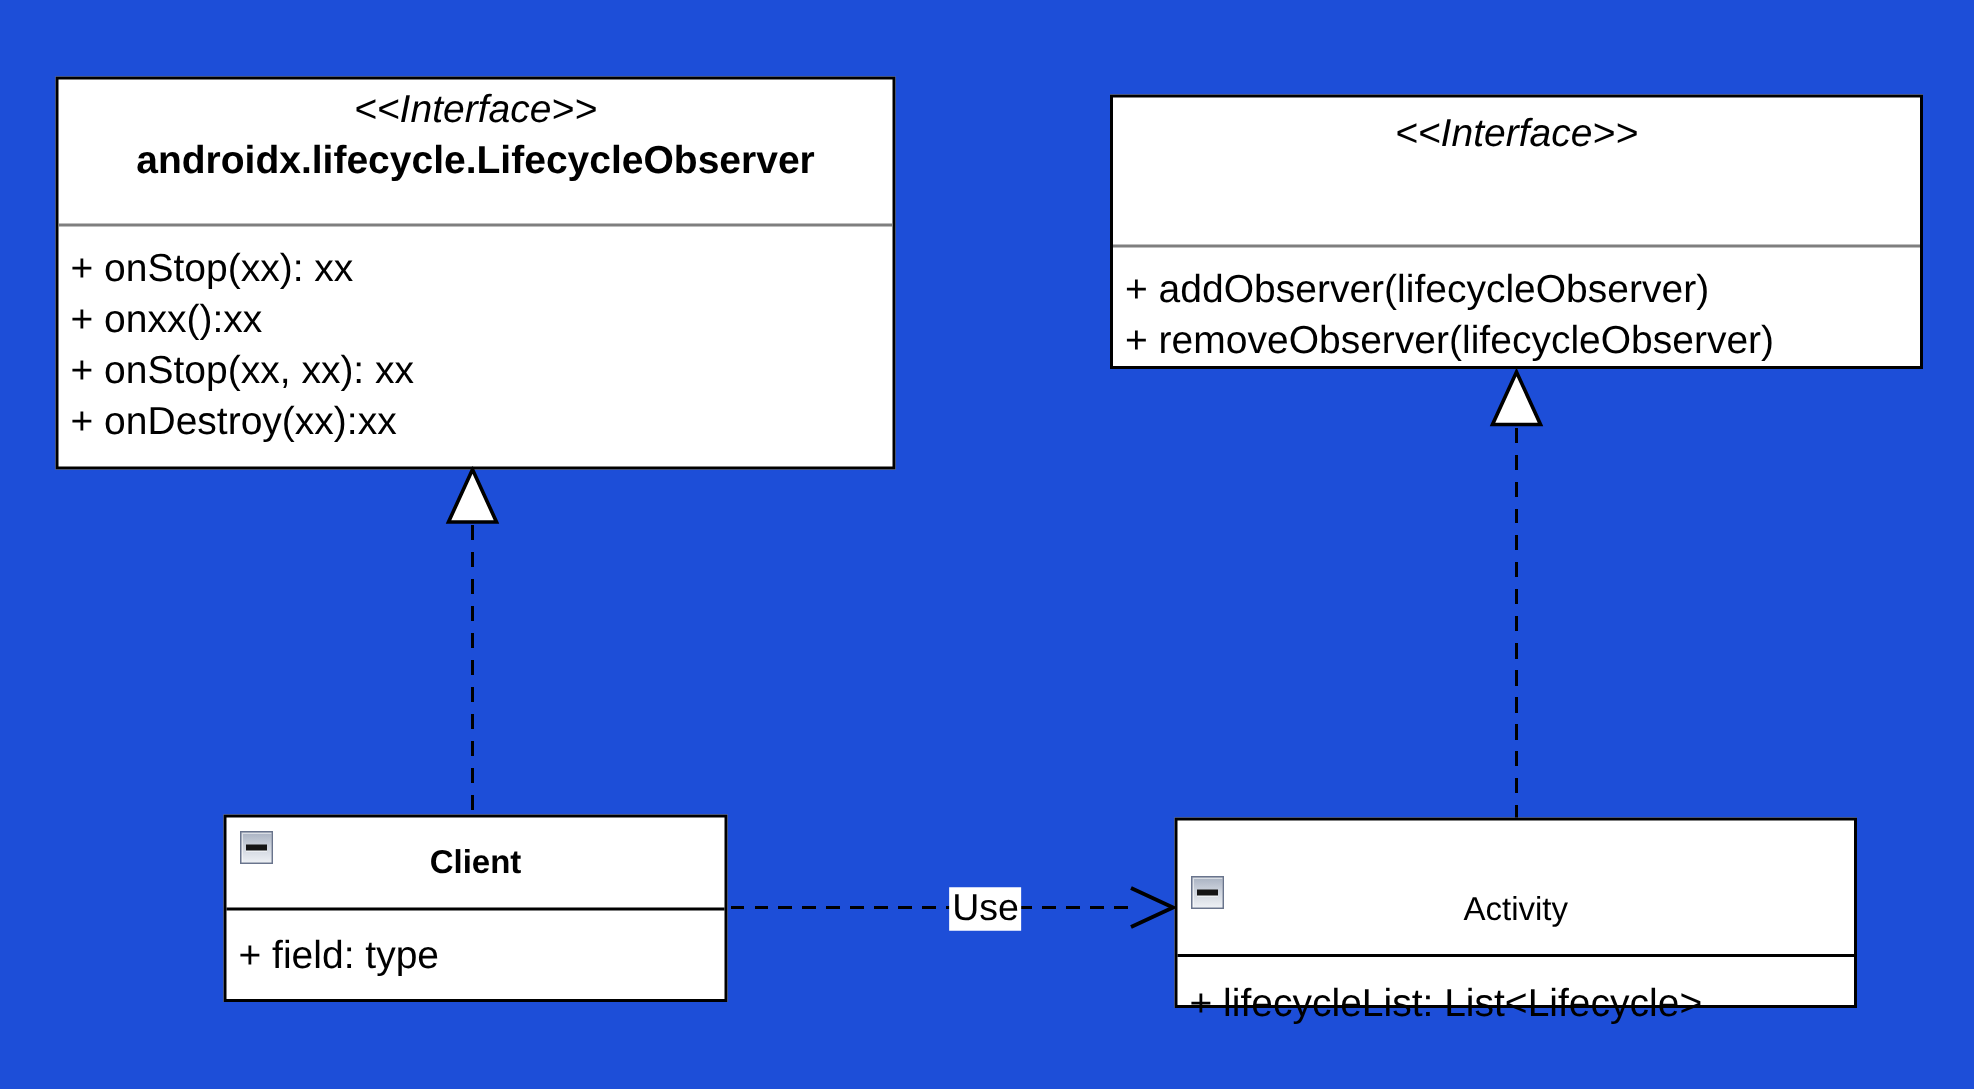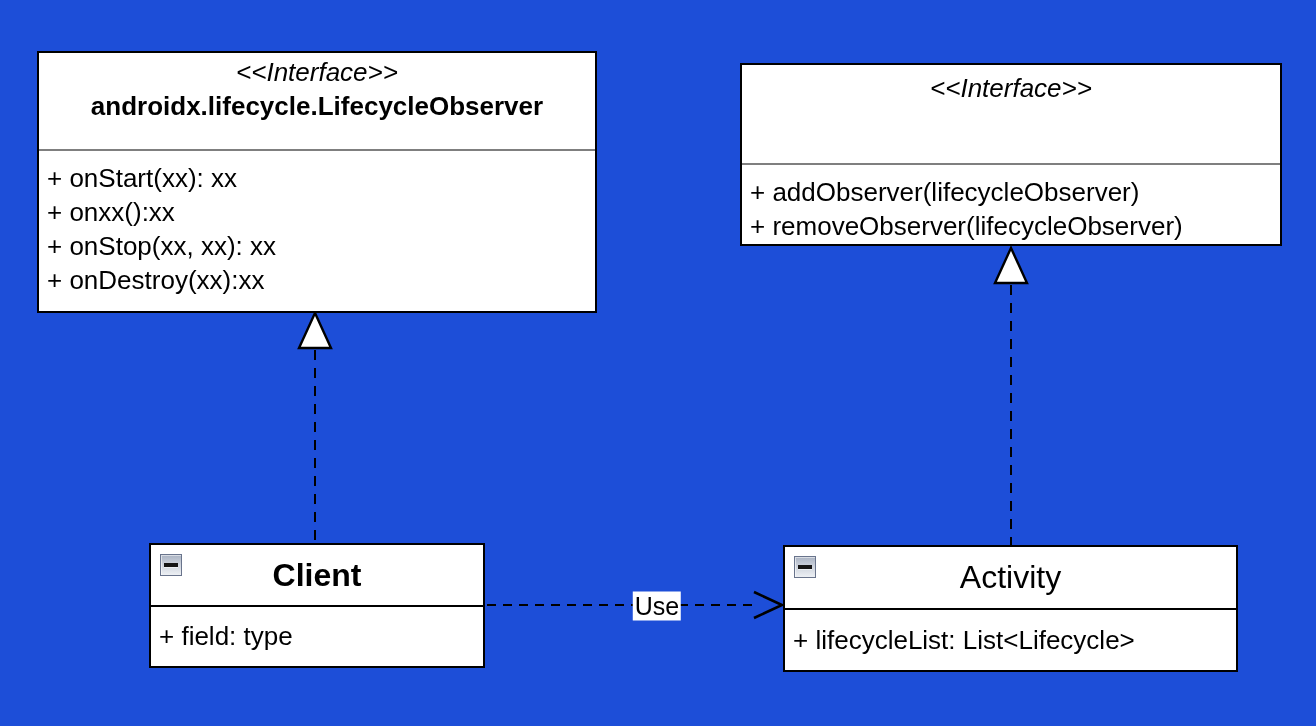--- a/index.html
+++ b/index.html
@@ -38,21 +38,21 @@
   .method{
     font-size:26px;
     line-height:34px;
     white-space:nowrap;
   }
   .class-header{
     position:relative;
     text-align:center;
     border-bottom:2px solid #000;
   }
-  .class-title{ font-size:32px; }
+  .class-title{ font-size:22px; }
   .bold{ font-weight:bold; }
   .attr-row{
     font-size:26px;
     padding-left:8px;
     white-space:nowrap;
   }
   
   .collapse-btn{
     position:absolute;
     left:9px;top:9px;
@@ -96,21 +96,21 @@
 <body>
 
 <div id="canvas">
 
   <div class="uml-box" style="left:37px;top:51px;width:560px;height:262px;">
     <div class="iface-header" style="height:94px;padding-top:2px;">
       <div class="stereotype">&lt;&lt;Interface&gt;&gt;</div>
       <div class="iface-name">androidx.lifecycle.LifecycleObserver</div>
     </div>
     <div class="methods">
-      <div class="method">+ onStart(xx): xx</div>
+      <div class="method">+ onStop(xx): xx</div>
       <div class="method">+ onxx():xx</div>
       <div class="method">+ onStop(xx, xx): xx</div>
       <div class="method">+ onDestroy(xx):xx</div>
     </div>
   </div>
 
   <div class="uml-box" style="left:740px;top:63px;width:542px;height:183px;">
     <div class="iface-header" style="height:92px;padding-top:6px;">
       <div class="stereotype">&lt;&lt;Interface&gt;&gt;</div>
     </div>
@@ -124,21 +124,21 @@
     <div class="class-header" style="height:60px;line-height:60px;">
       <span class="collapse-btn">
         <span class="minus-bar"></span>
       </span>
       <span class="class-title bold">Client</span>
     </div>
     <div class="attr-row" style="line-height:59px;">+ field: type</div>
   </div>
 
   <div class="uml-box" style="left:783px;top:545px;width:455px;height:127px;">
-    <div class="class-header" style="height:61px;line-height:61px;">
+    <div class="class-header" style="height:61px;line-height:61px;margin-top:28px;">
       <span class="collapse-btn">
         <span class="minus-bar"></span>
       </span>
       <span class="class-title">Activity</span>
     </div>
     <div class="attr-row" style="line-height:60px;">+ lifecycleList: List&lt;Lifecycle&gt;</div>
   </div>
 
   <svg class="arrow-svg" style="left:297px;top:311px;" width="36" height="39">
     <polygon points="18,2 34,37 2,37" fill="#ffffff" stroke="#000000" stroke-width="2.4"></polygon>

